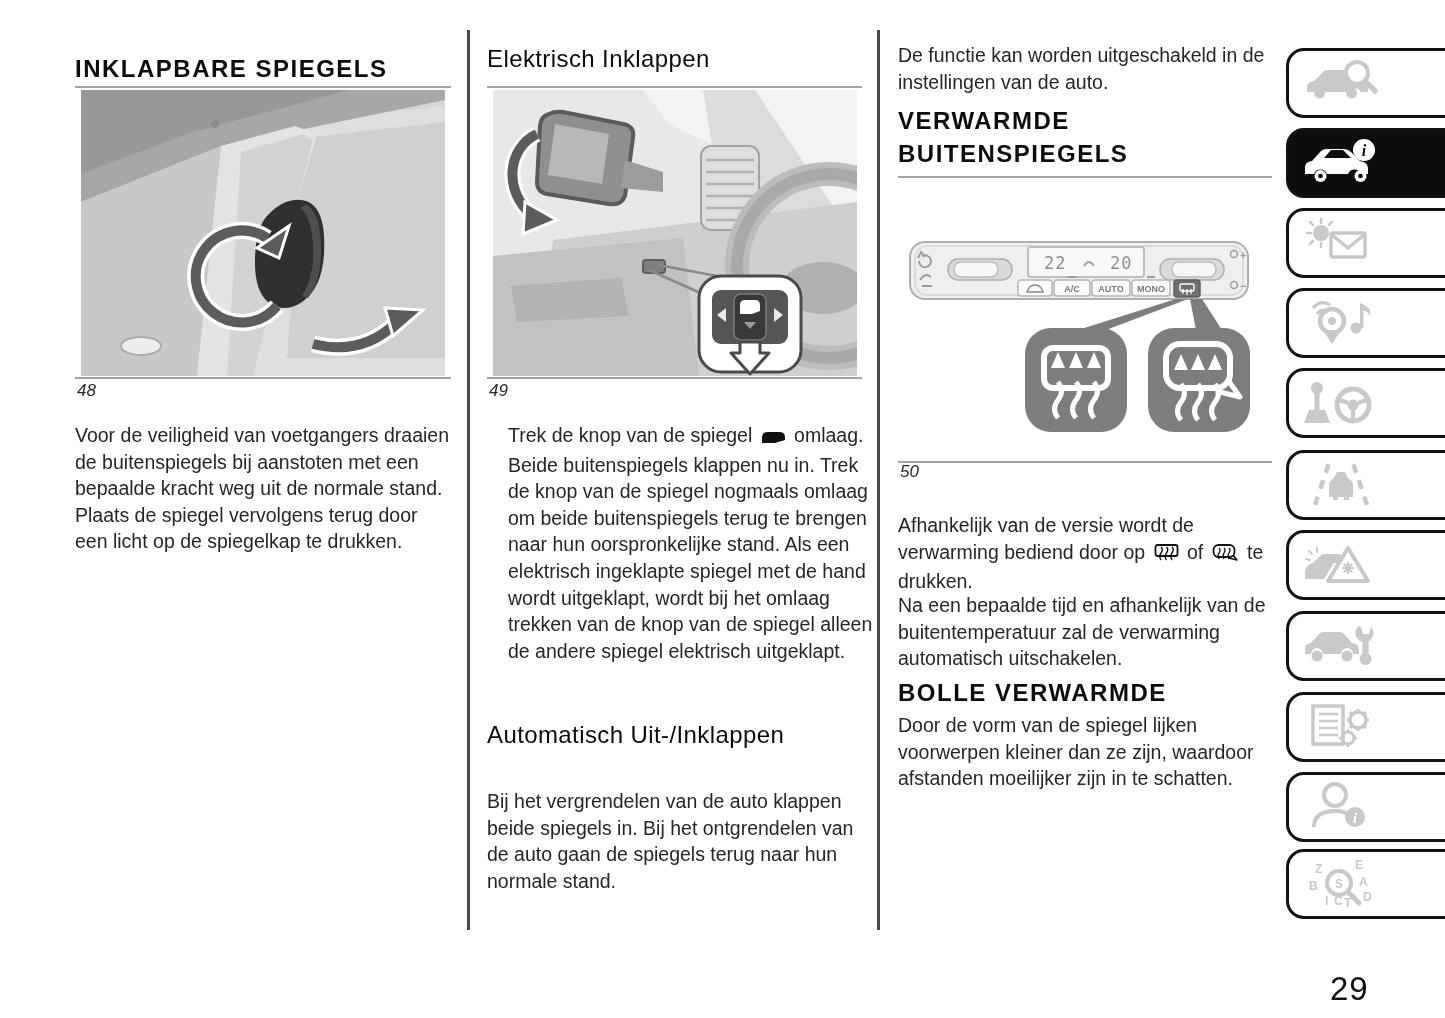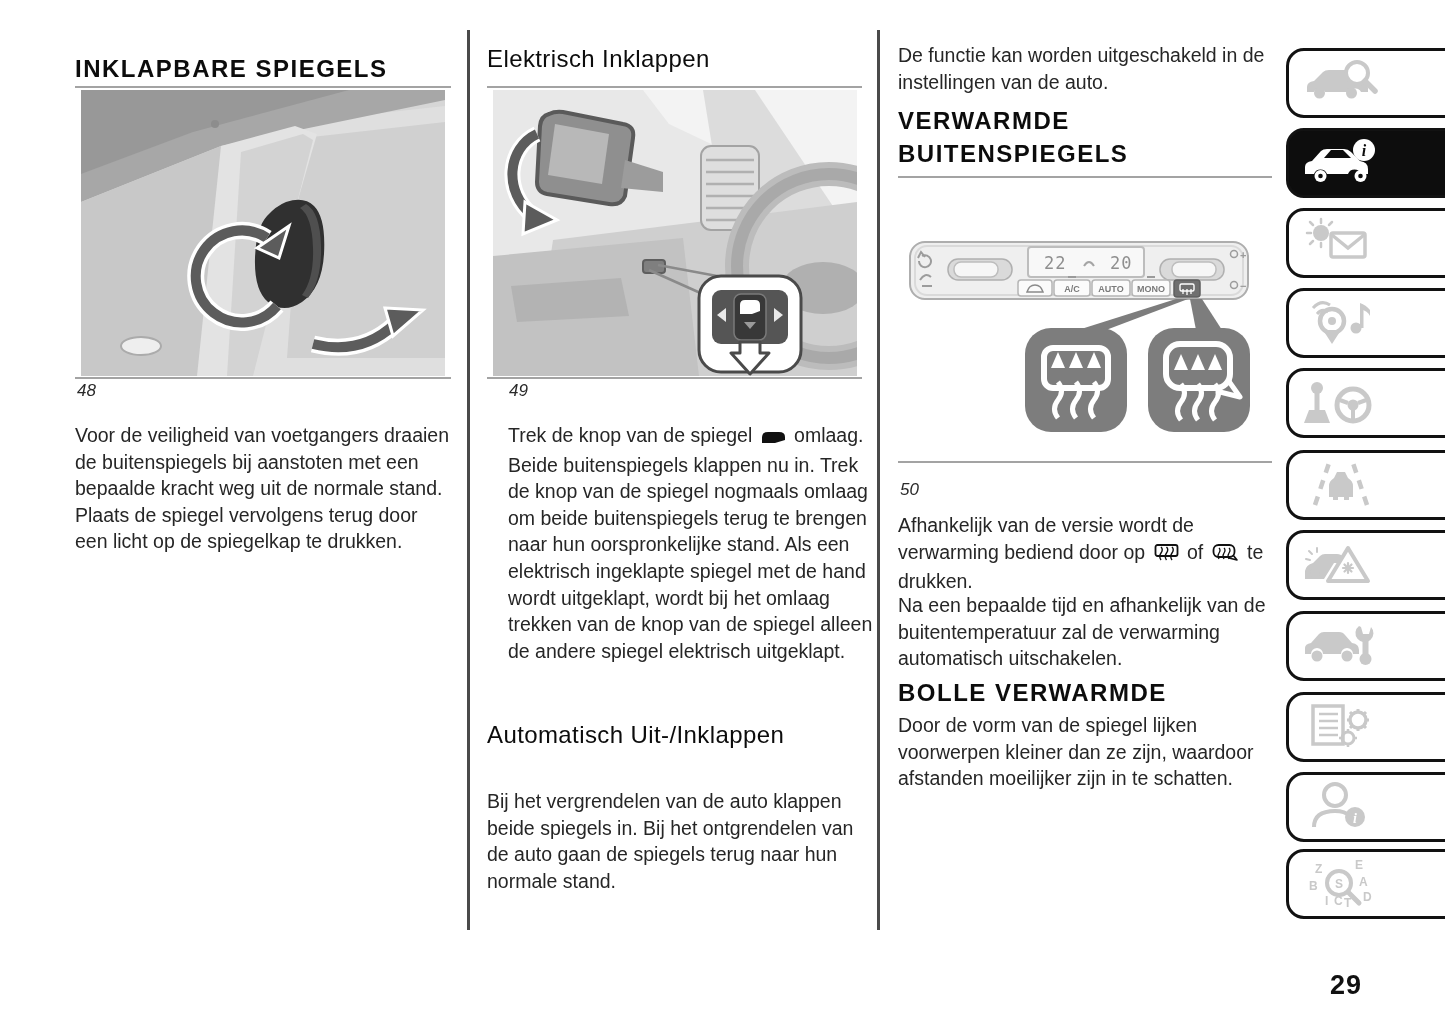--- a/index.html
+++ b/index.html
@@ -13,21 +13,21 @@
   .body-text{position:absolute;font-size:19.5px;line-height:26.6px;color:#262626;margin:0;}
   .rule{position:absolute;height:2px;background:#a3a3a3;}
   .vsep{position:absolute;top:30px;height:900px;width:3px;background:#4a4a4a;}
   .fig{position:absolute;}
   .fig-caption{position:absolute;font-size:17px;color:#2a2a2a;font-style:italic;}
   .inline-icon{display:inline-block;vertical-align:-3px;margin:0 3px;}
   .tab{position:absolute;left:1286px;width:176px;height:70px;box-sizing:border-box;
        border:3px solid #121212;border-radius:18px;background:#fff;color:#c9c9c9;
        display:flex;align-items:center;padding-left:12px;}
   .tab.active{background:#0d0d0d;color:#ffffff;}
-  .pagenum{position:absolute;left:1330px;top:970px;font-size:27px;font-weight:bold;
+  .pagenum{position:absolute;left:1330px;top:970px;font-size:33px;font-weight:normal;
            letter-spacing:1px;color:#111;}
   .seg{font-family:"DejaVu Sans Mono", monospace;font-size:17px;fill:#8f8f8f;letter-spacing:1px;}
   .btn-label{font-family:"Liberation Sans", sans-serif;font-size:9px;fill:#7a7a7a;font-weight:bold;}
   .idx-letter{font-family:"Liberation Sans", sans-serif;font-size:12px;font-weight:bold;fill:currentColor;}
 </style>
 </head>
 <body>
 
 <div class="page">
 
@@ -116,21 +116,21 @@
           <polygon points="233,218 233,232 224,225" fill="#e8e8e8"></polygon>
           <polygon points="281,218 281,232 290,225" fill="#e8e8e8"></polygon>
           <rect x="241" y="204" width="32" height="46" rx="7" fill="#383838" stroke="#7a7a7a" stroke-width="1.5"></rect>
           <path d="M247,215 q0,-5 5,-5 h10 q5,0 5,5 v6 l-8,3 h-12 z" fill="#ffffff"></path>
           <polygon points="251,232 263,232 257,239" fill="#9a9a9a"></polygon>
           <path d="M247,252 h20 v11 h9 l-19,21 -19,-21 h9 z" fill="#ffffff" stroke="#4a4a4a" stroke-width="3" stroke-linejoin="round"></path>
         </g>
       </svg>
     </div>
     <div class="rule" style="left:0;top:377px;width:375px;"></div>
-    <div class="fig-caption" style="left:2px;top:381px;margin-left:20px;">49</div>
+    <div class="fig-caption" style="left:2px;top:381px;">49</div>
 
     <p class="body-text" style="left:0;top:422px;width:375px;margin-left:21px;">
       <span>Trek de knop van de spiegel </span><span class="inline-icon"><svg width="25" height="15" viewBox="0 0 25 15">
             <path d="M1,13 L1,7 Q1,2 7,2 L18,2 Q24,2 24,7 L24,10 L14,13 Z" fill="#111"></path>
           </svg></span><span> omlaag. Beide buitenspiegels klappen nu in. Trek de knop van de spiegel nogmaals omlaag om beide buitenspiegels terug te brengen naar hun oorspronkelijke stand. Als een elektrisch ingeklapte spiegel met de hand wordt uitgeklapt, wordt bij het omlaag trekken van de knop van de spiegel alleen de andere spiegel elektrisch uitgeklapt.</span>
     </p>
 
     <div class="h-mixed" style="left:0;top:718px;width:375px;max-width:300px;">Automatisch Uit-/Inklappen</div>
     <p class="body-text" style="left:0;top:788px;width:375px;">Bij het vergrendelen van de auto klappen beide spiegels in. Bij het ontgrendelen van de auto gaan de spiegels terug naar hun normale stand.</p>
   </div>
@@ -205,21 +205,21 @@
             <path d="M300,240 q-7,-9 0,-18 q7,-9 0,-18"></path>
             <path d="M317,240 q-7,-9 0,-18 q7,-9 0,-18"></path>
           </g>
           <polygon points="276,190 283,174 290,190" fill="#ffffff"></polygon>
           <polygon points="293,190 300,174 307,190" fill="#ffffff"></polygon>
           <polygon points="310,190 317,174 324,190" fill="#ffffff"></polygon>
         </g>
         <rect x="0" y="281" width="374" height="2" fill="#a3a3a3"></rect>
       </svg>
     </div>
-    <div class="fig-caption" style="left:2px;top:480px;">50</div>
+    <div class="fig-caption" style="left:2px;top:462px;">50</div>
 
     <p class="body-text" style="left:0;top:592px;width:374px;">Na een bepaalde tijd en afhankelijk van de buitentemperatuur zal de verwarming automatisch uitschakelen.</p>
     <p class="body-text" style="left:0;top:512px;width:374px;">
       <span>Afhankelijk van de versie wordt de verwarming bediend door op </span><span class="inline-icon"><svg width="25" height="19" viewBox="0 0 25 19">
             <rect x="1.5" y="2" width="22" height="11" rx="2" fill="none" stroke="#111" stroke-width="1.8"></rect>
             <g stroke="#111" stroke-width="1.4" fill="none">
               <path d="M7,17 q-2.5,-3.5 0,-7 q2.5,-3.5 0,-6"></path>
               <path d="M12.5,17 q-2.5,-3.5 0,-7 q2.5,-3.5 0,-6"></path>
               <path d="M18,17 q-2.5,-3.5 0,-7 q2.5,-3.5 0,-6"></path>
             </g>

